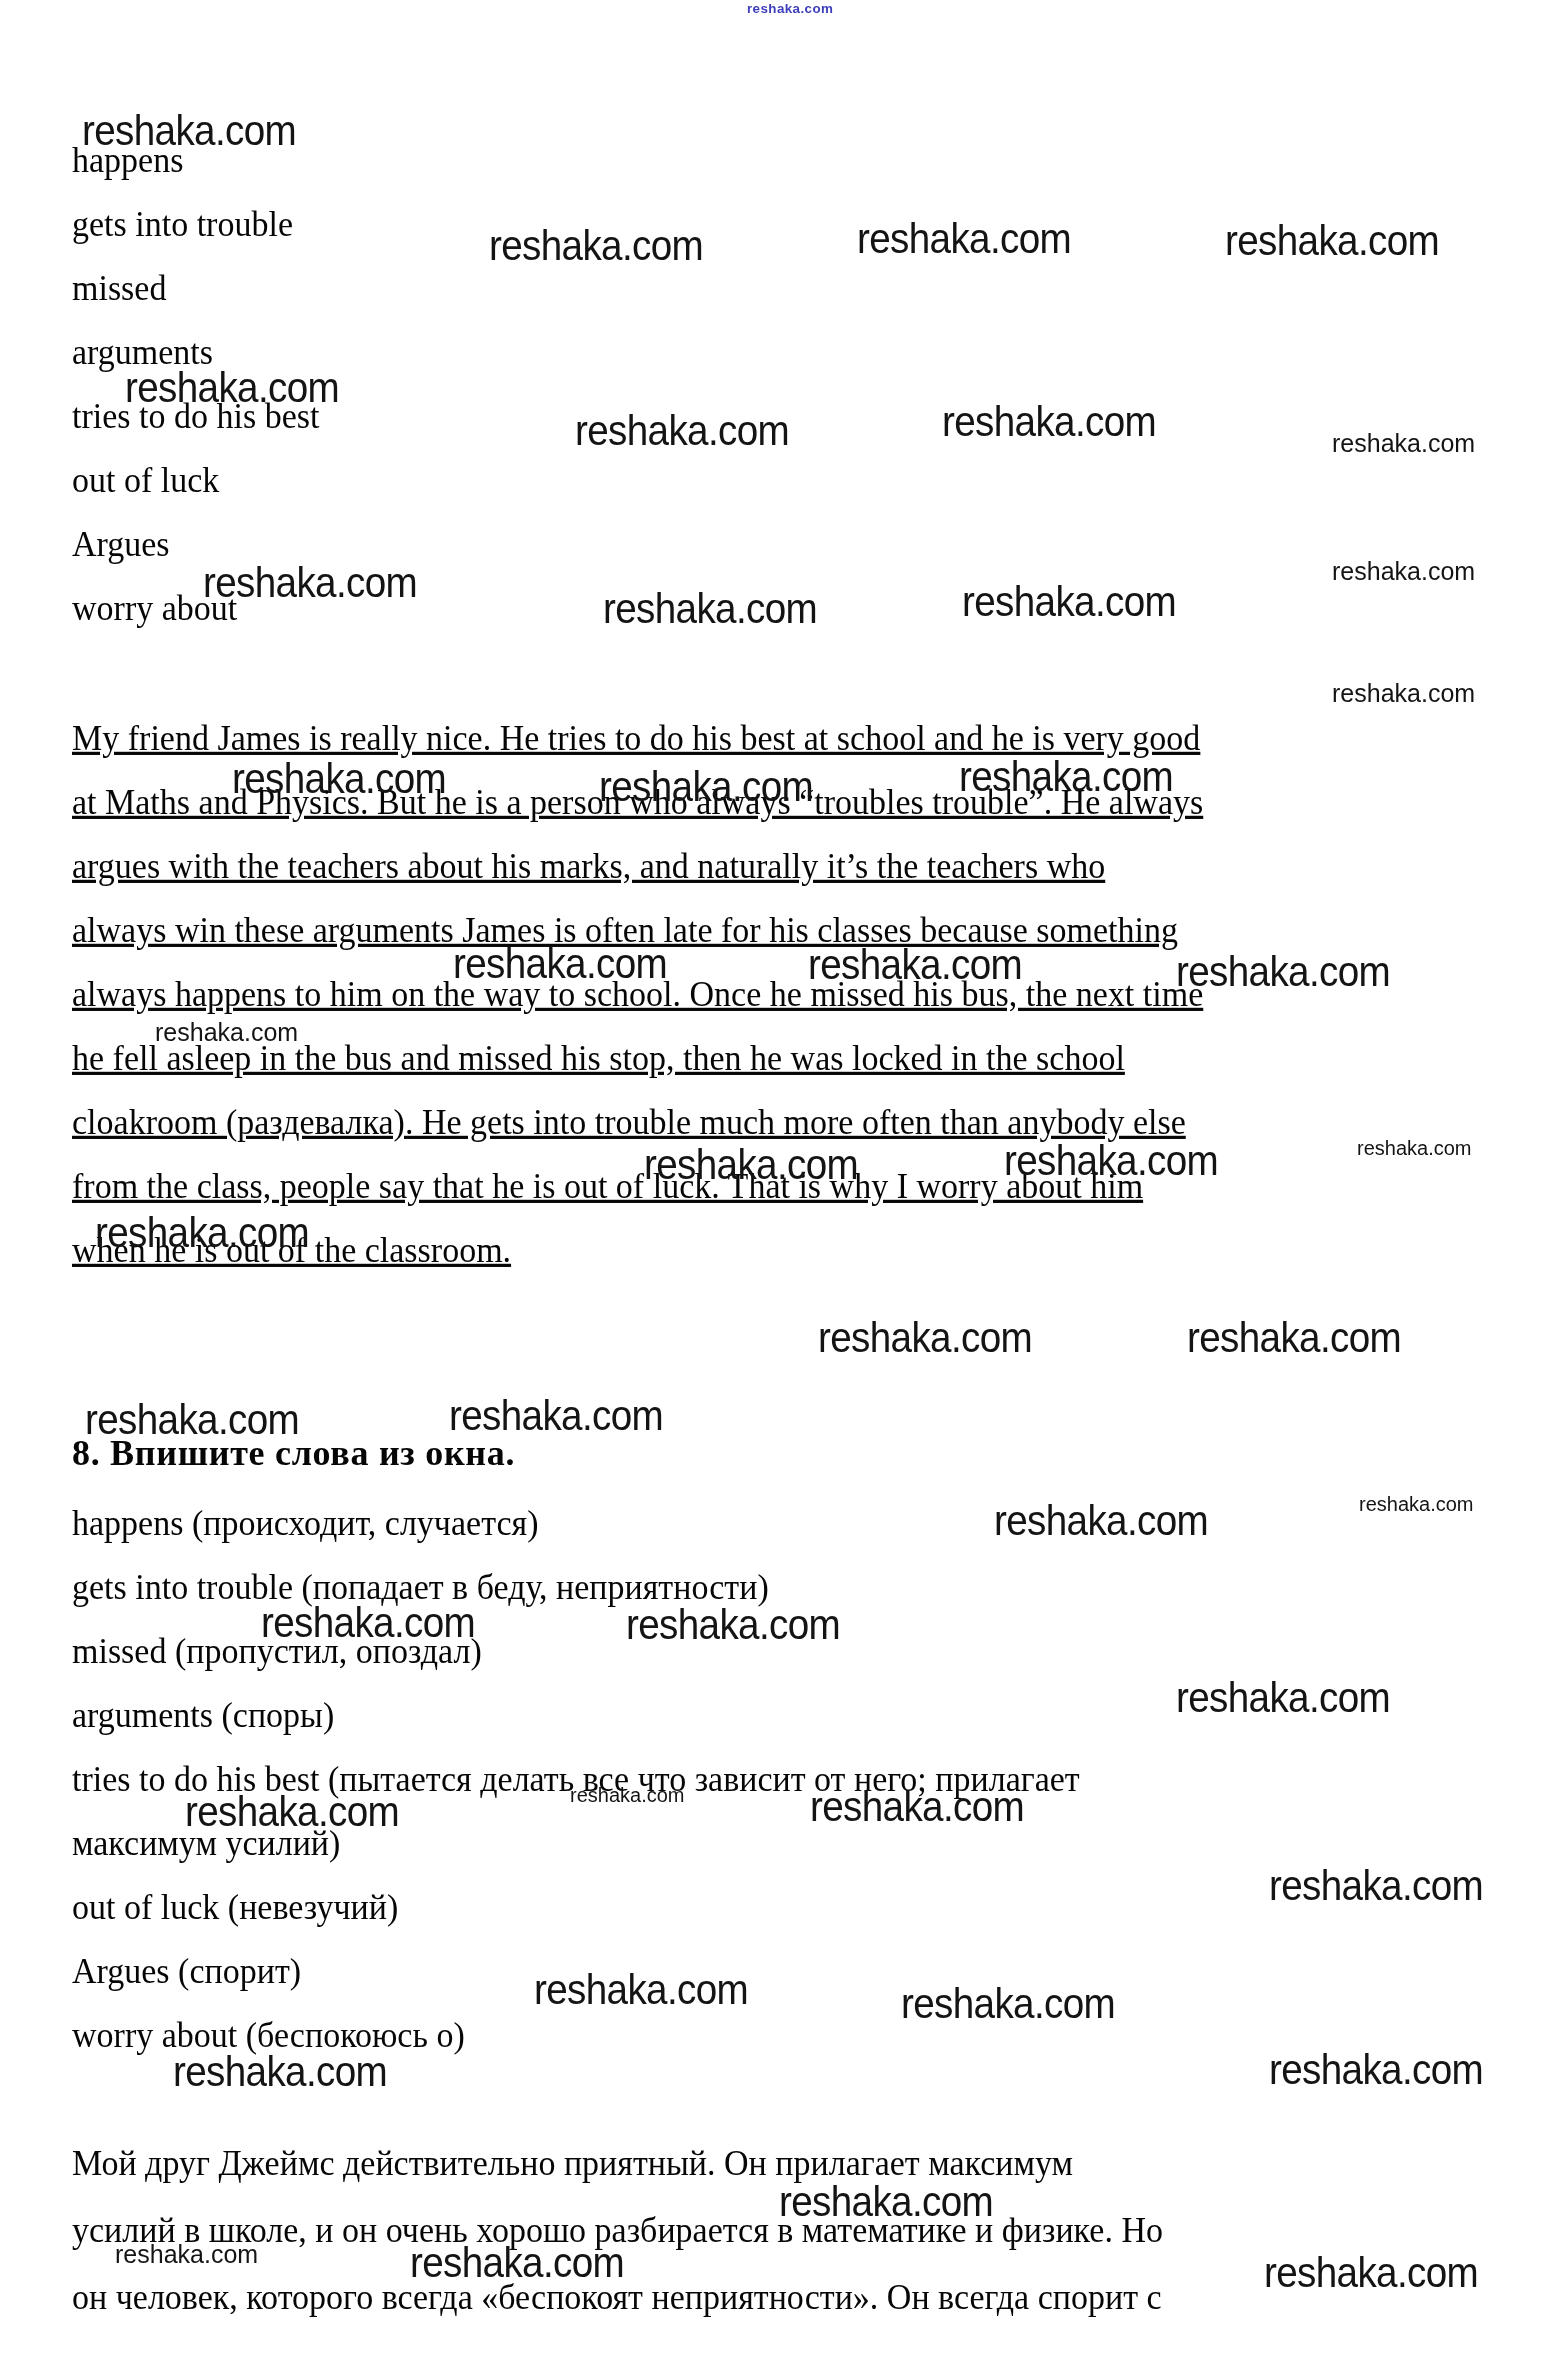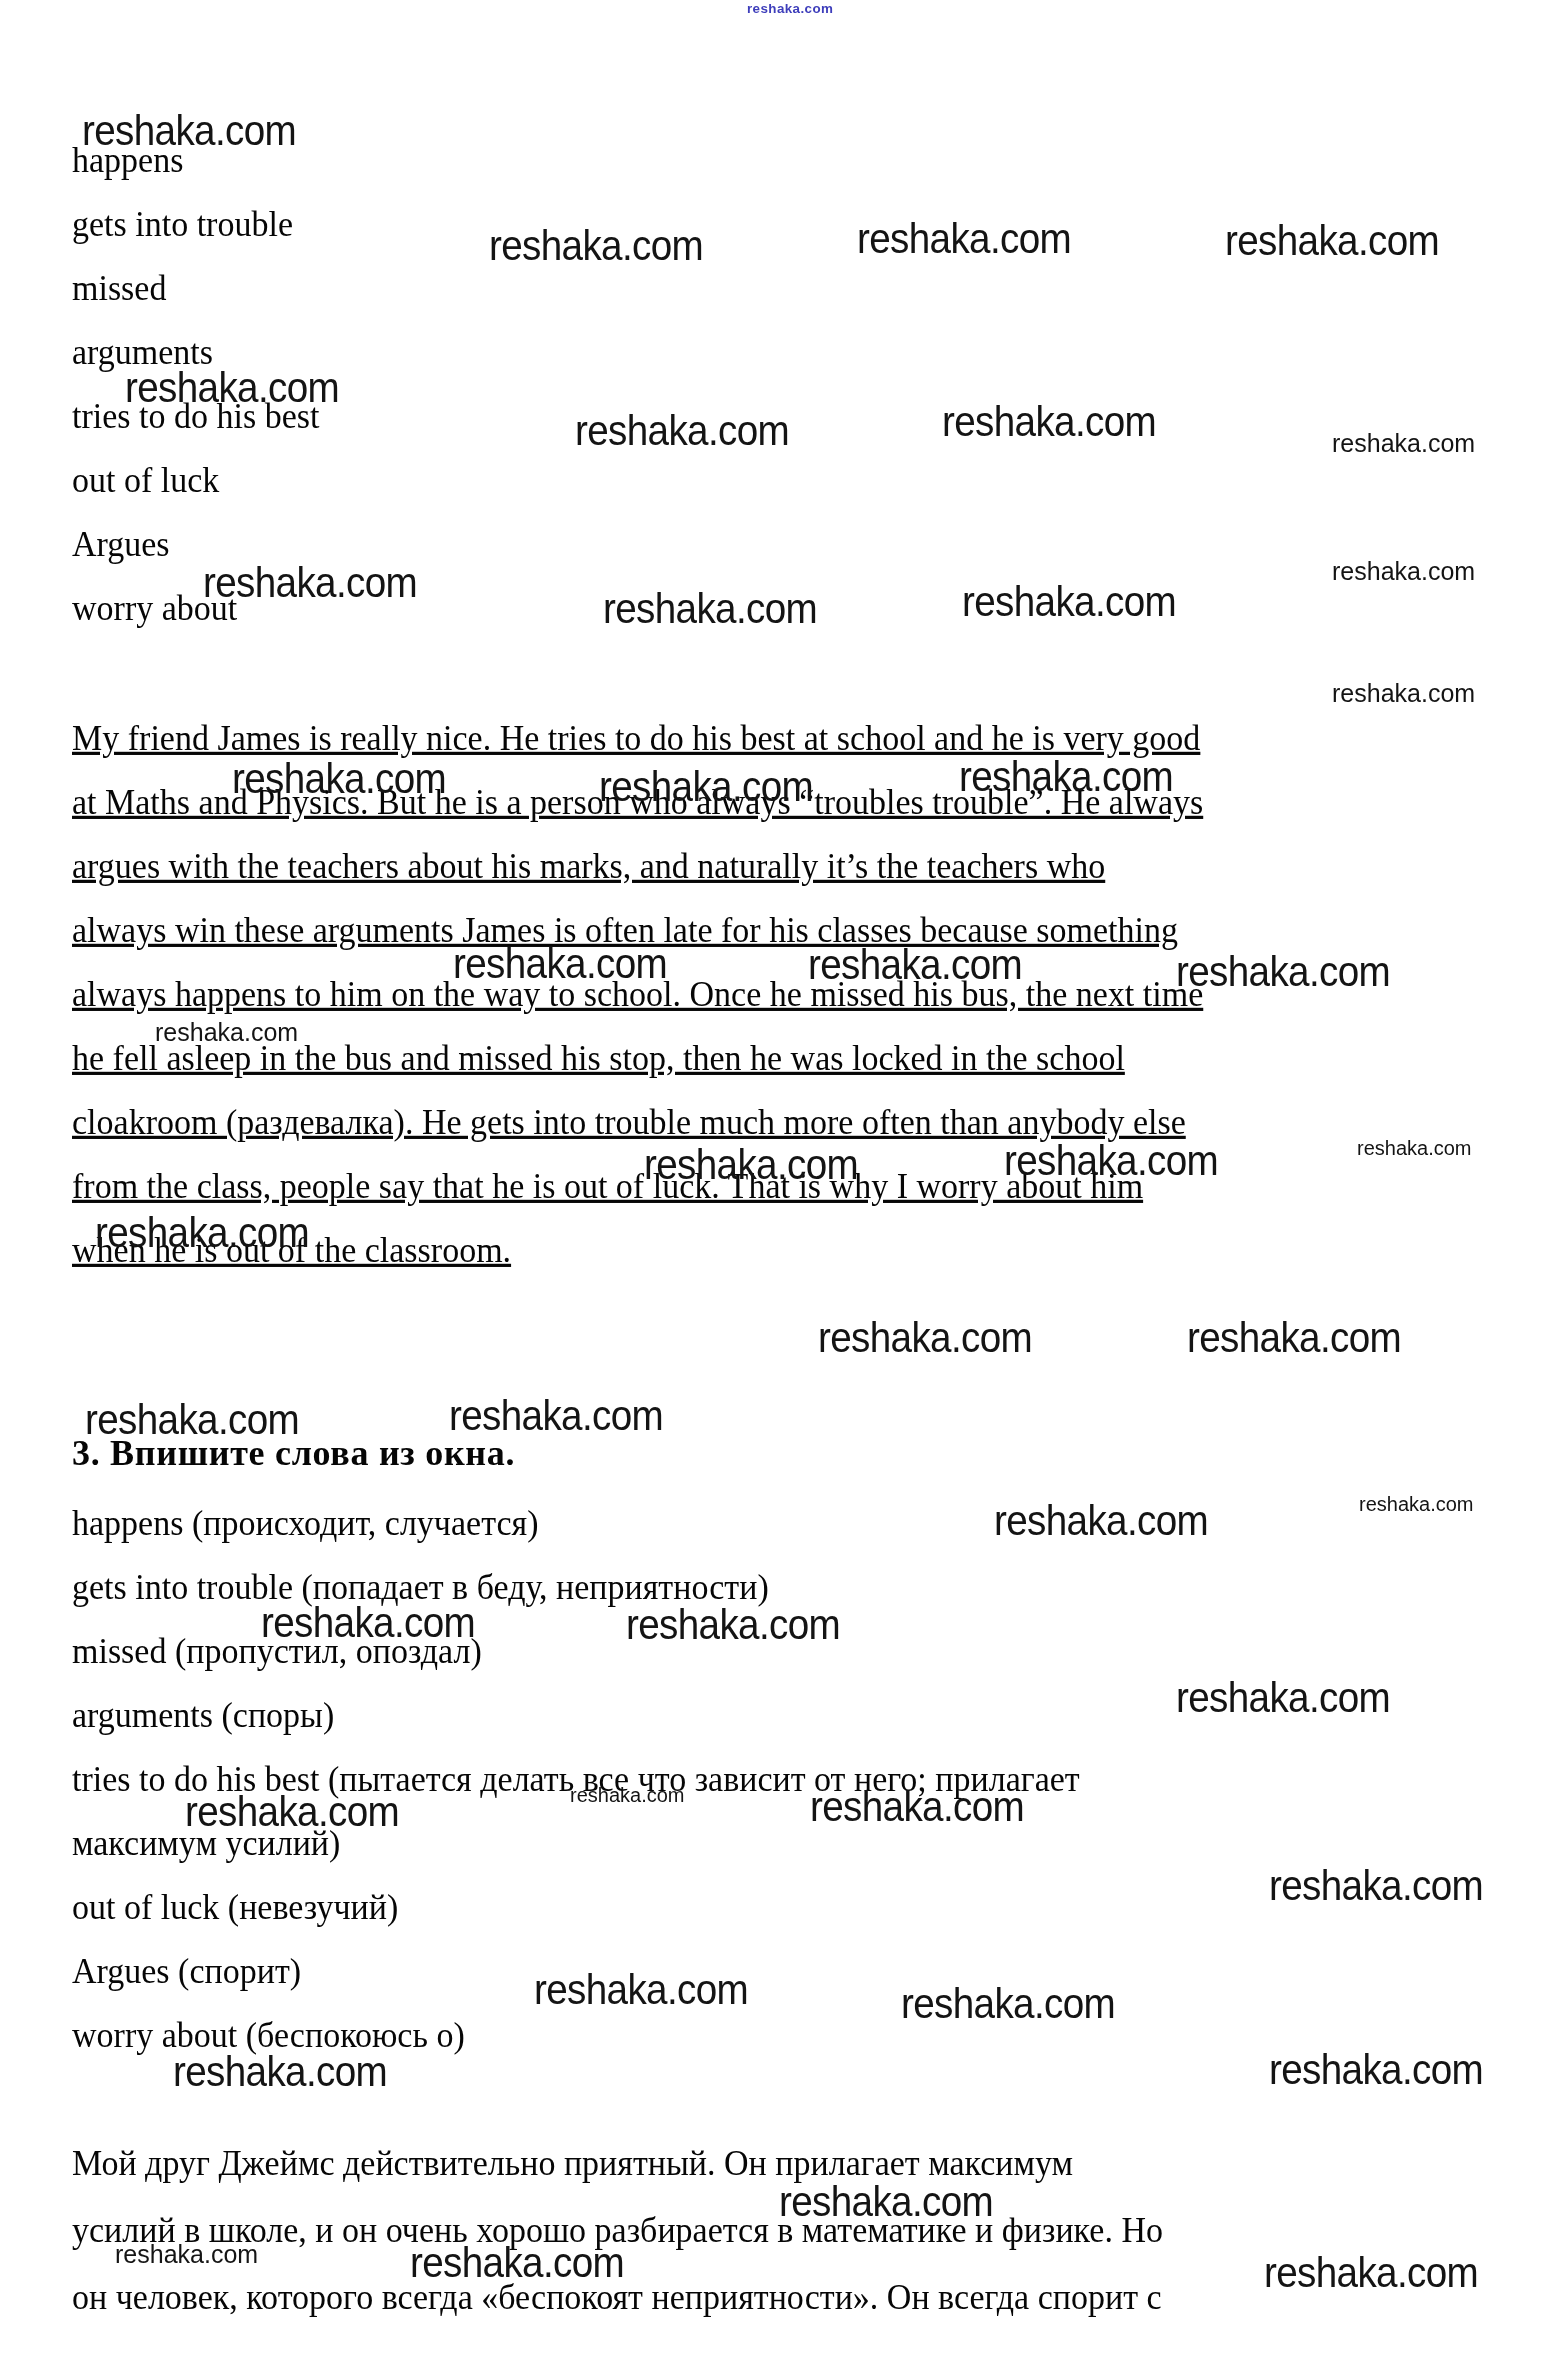--- a/index.html
+++ b/index.html
@@ -86,21 +86,21 @@
     <div class="line">at Maths and Physics. But he is a person who always “troubles trouble”. He always</div>
     <div class="line">argues with the teachers about his marks, and naturally it’s the teachers who</div>
     <div class="line">always win these arguments James is often late for his classes because something</div>
     <div class="line">always happens to him on the way to school. Once he missed his bus, the next time</div>
     <div class="line">he fell asleep in the bus and missed his stop, then he was locked in the school</div>
     <div class="line">cloakroom (раздевалка). He gets into trouble much more often than anybody else</div>
     <div class="line">from the class, people say that he is out of luck. That is why I worry about him</div>
     <div class="line">when he is out of the classroom.</div>
   </div>
 
-  <div id="heading-2" class="heading">3. Впишите слова из окна.</div>
+  <div id="heading-2" class="heading">8. Впишите слова из окна.</div>
 
   <div id="box-list-2" class="textblock">
     <div class="line">happens (происходит, случается)</div>
     <div class="line">gets into trouble (попадает в беду, неприятности)</div>
     <div class="line">missed (пропустил, опоздал)</div>
     <div class="line">arguments (споры)</div>
     <div class="line">tries to do his best (пытается делать все что зависит от него; прилагает</div>
     <div class="line">максимум усилий)</div>
     <div class="line">out of luck (невезучий)</div>
     <div class="line">Argues (спорит)</div>

